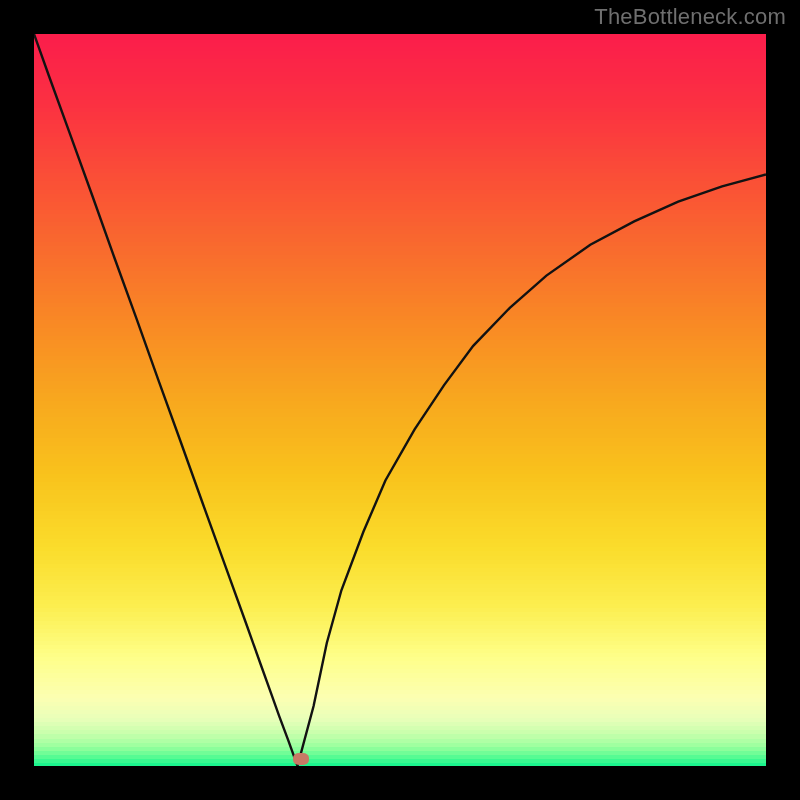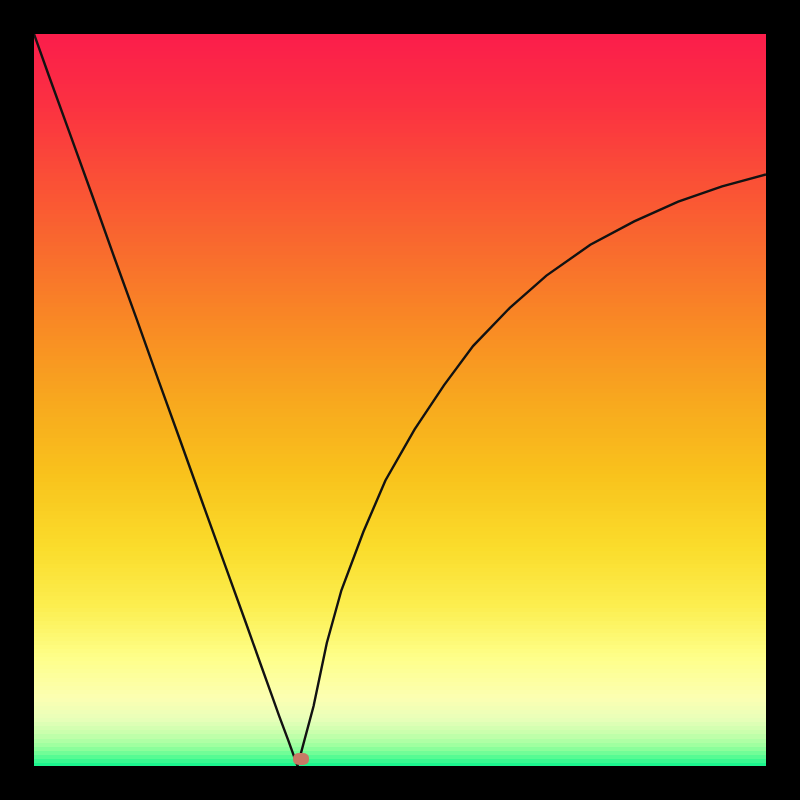--- a/index.html
+++ b/index.html
@@ -55,20 +55,21 @@
     top: 0;
     width: 732px;
     height: 732px;
     z-index: 5;
   }
 </style>
 </head>
 <body>
 <div class="frame">
 
+  <div class="watermark">TheBottleneck.com</div>
 
   <div class="plot-area">
       <div class="gradient-band" style="top: 727.933px; height: 5.06667px; background: rgb(28, 245, 142);"></div>
       <div class="gradient-band" style="top: 723.867px; height: 5.06667px; background: rgb(57, 248, 144);"></div>
       <div class="gradient-band" style="top: 719.8px; height: 5.06667px; background: rgb(86, 251, 147);"></div>
       <div class="gradient-band" style="top: 715.733px; height: 5.06667px; background: rgb(113, 253, 151);"></div>
       <div class="gradient-band" style="top: 711.667px; height: 5.06667px; background: rgb(139, 254, 155);"></div>
       <div class="gradient-band" style="top: 707.6px; height: 5.06667px; background: rgb(160, 255, 160);"></div>
       <div class="gradient-band" style="top: 703.533px; height: 5.06667px; background: rgb(175, 255, 165);"></div>
       <div class="gradient-band" style="top: 699.467px; height: 5.06667px; background: rgb(190, 255, 169);"></div>

